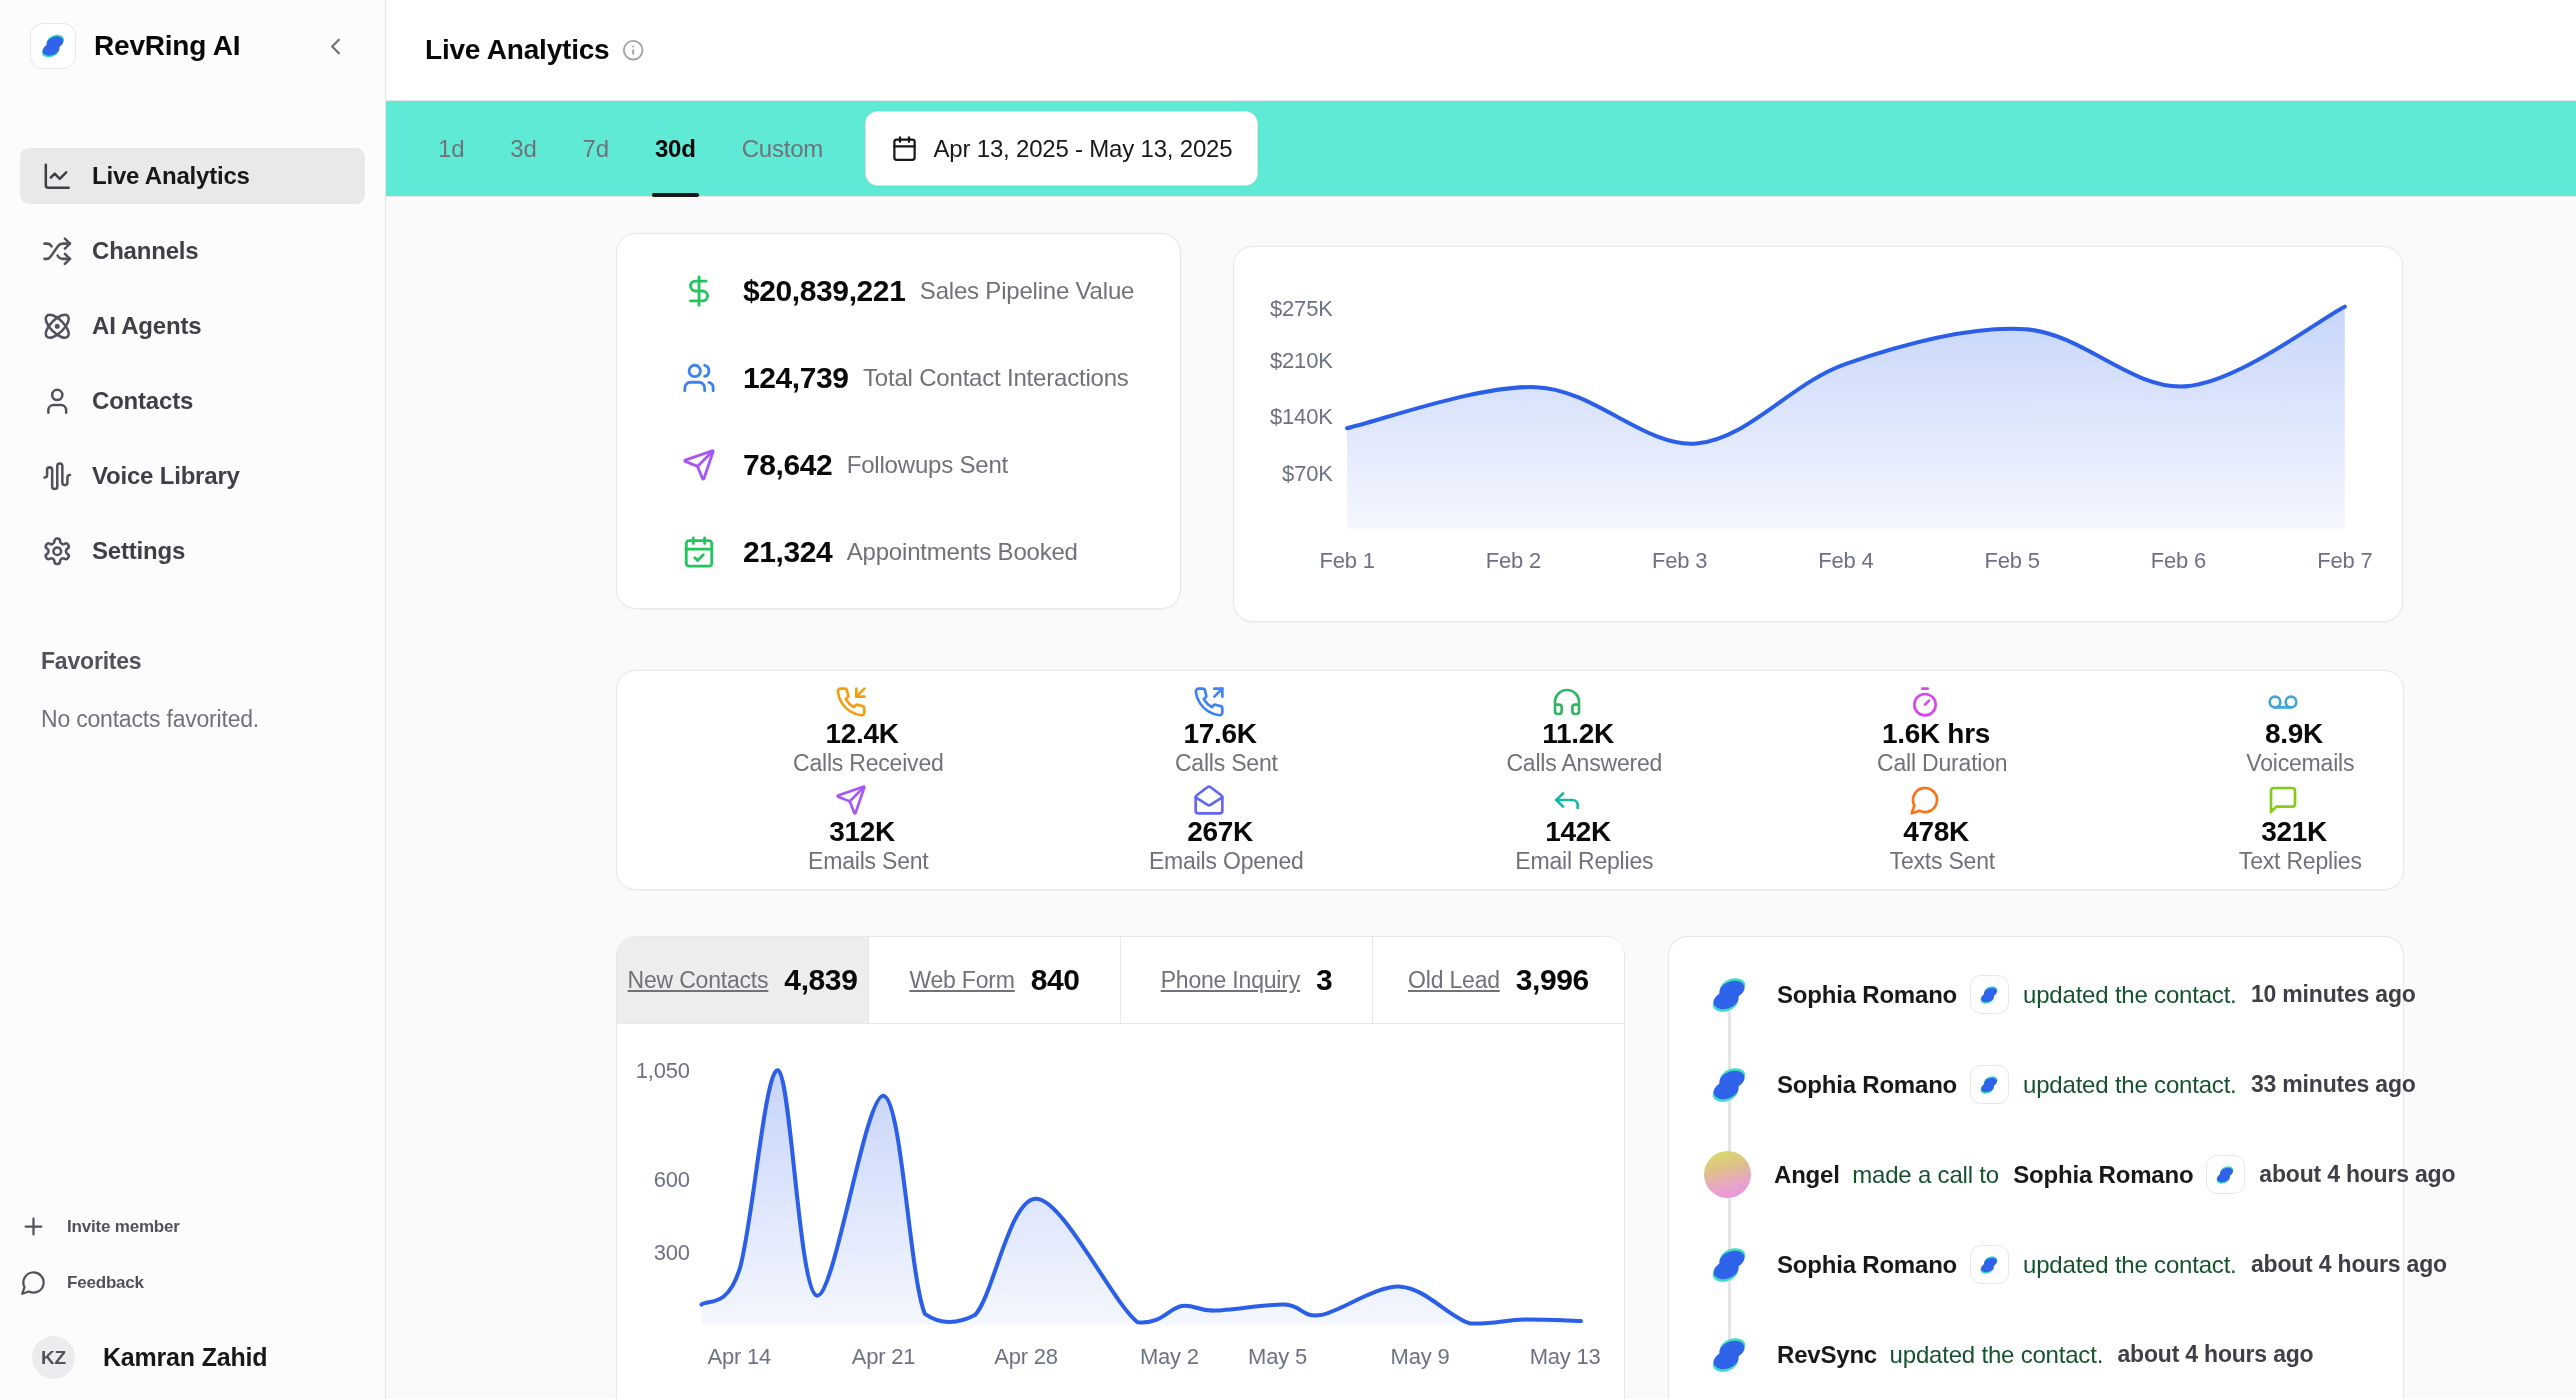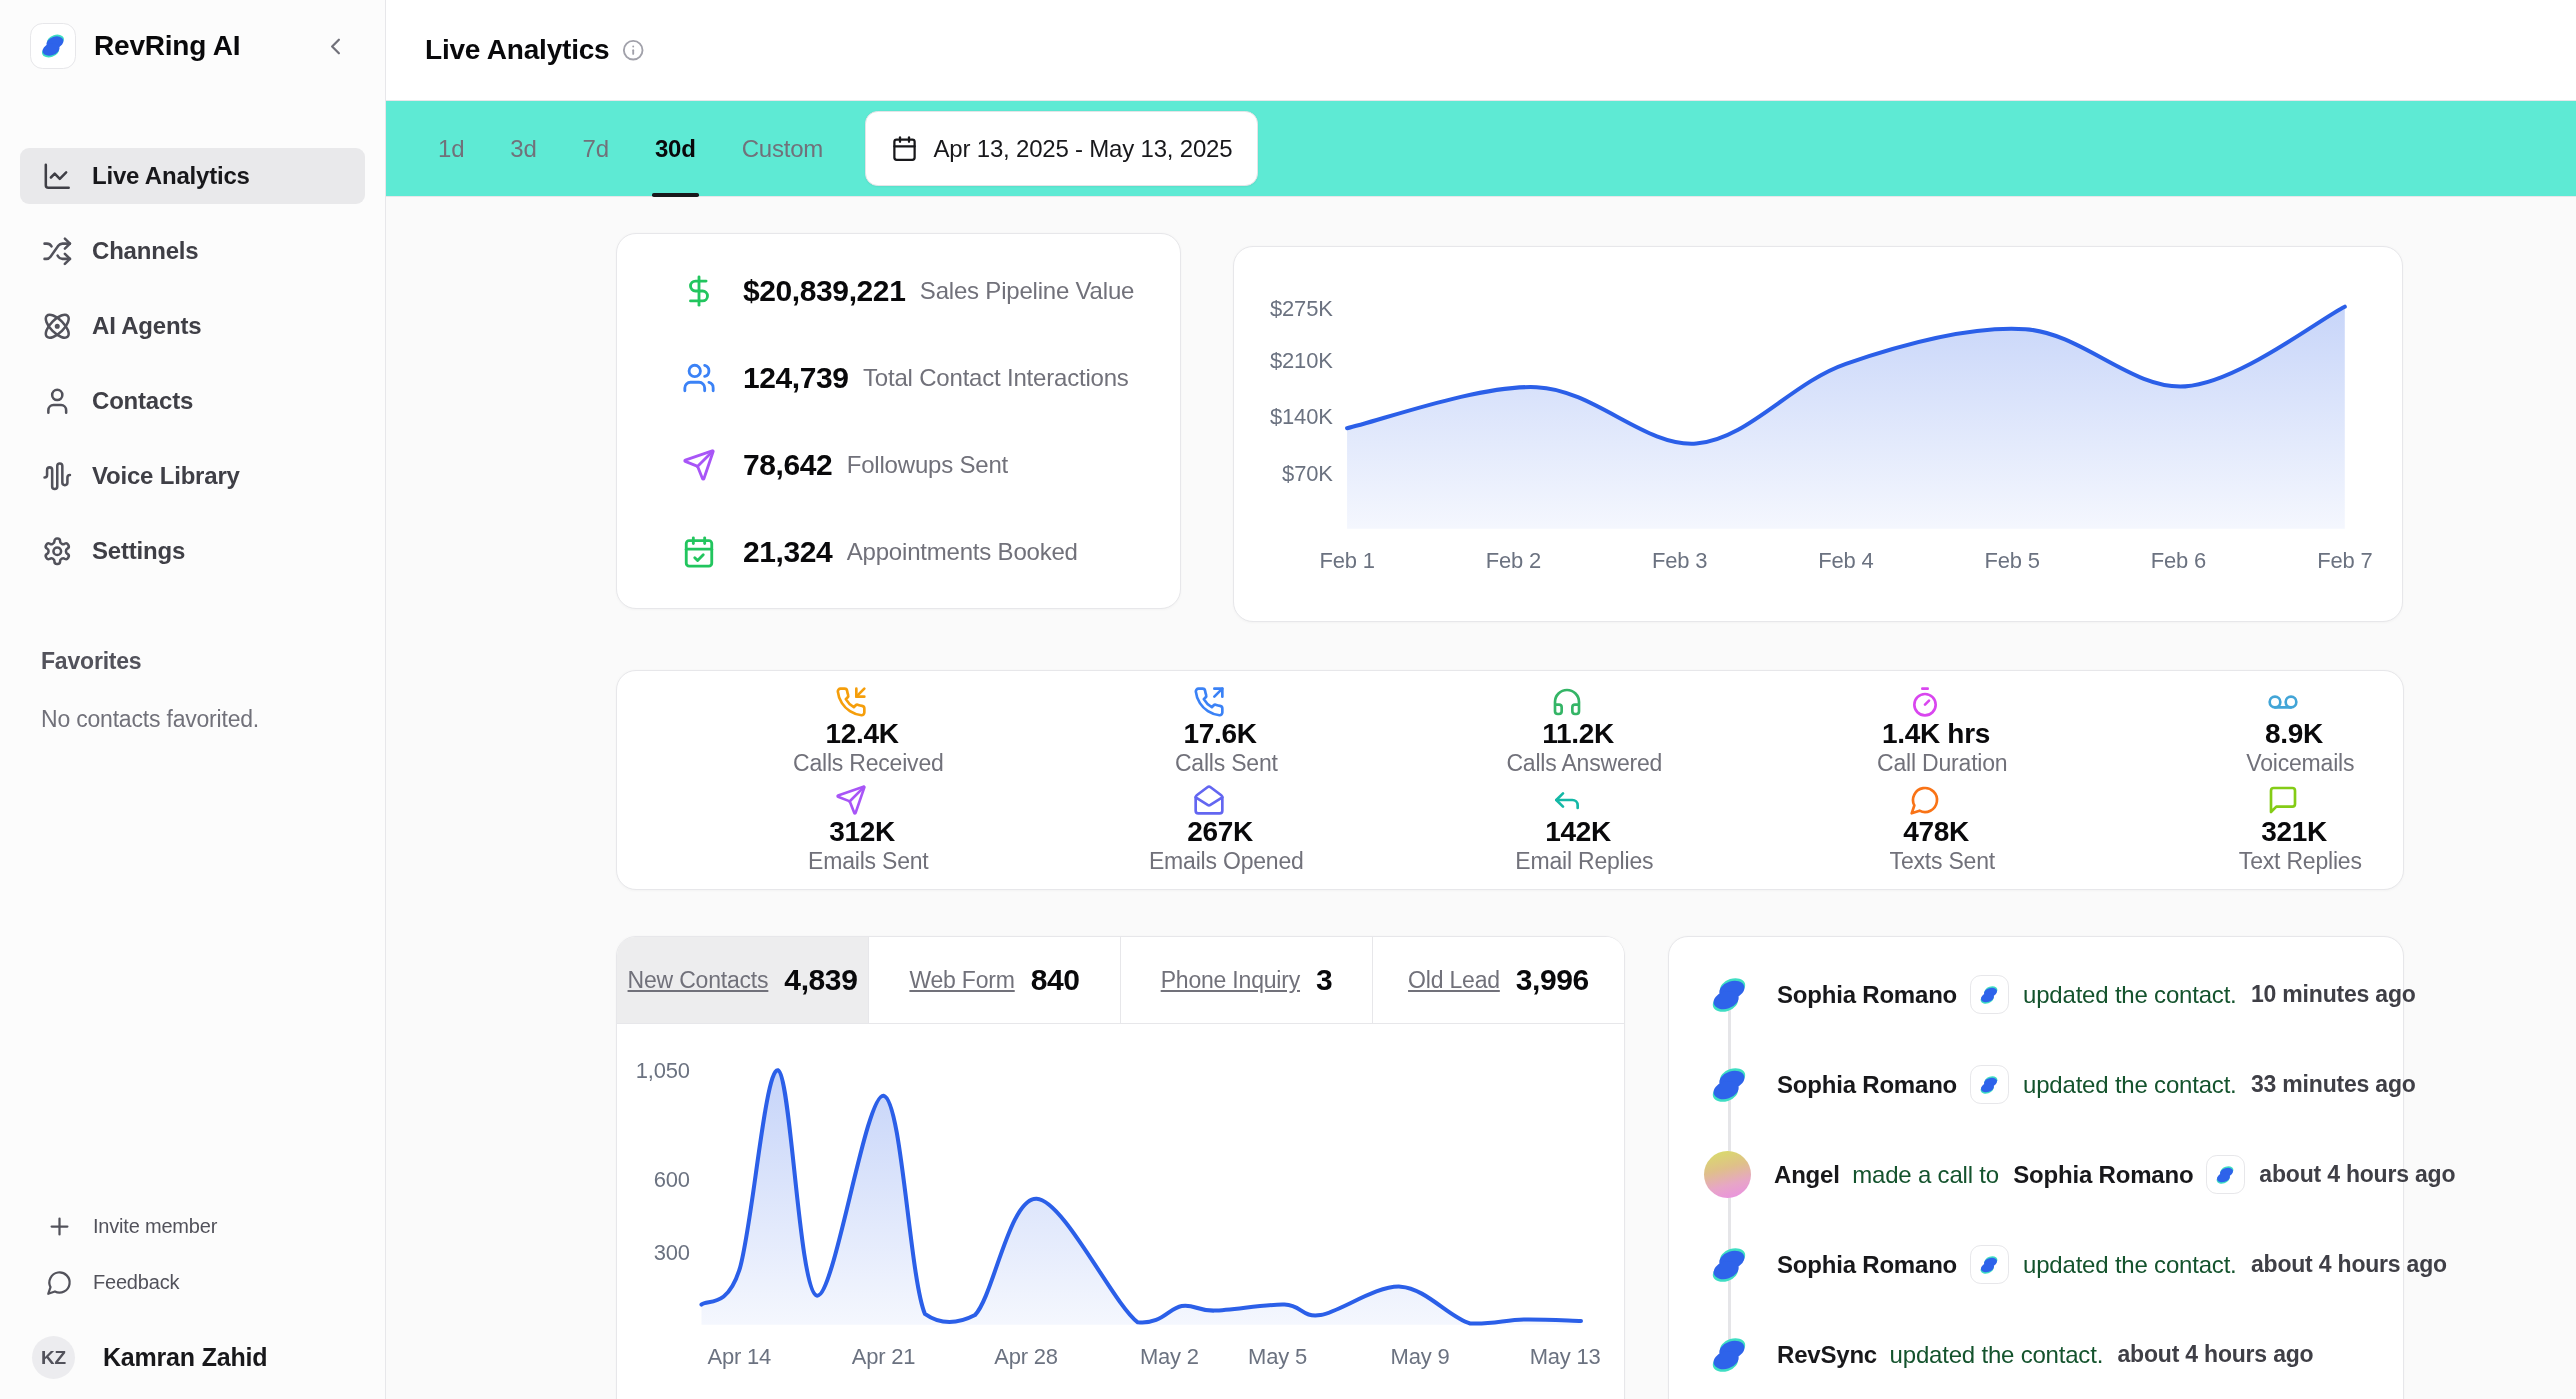--- a/index.html
+++ b/index.html
@@ -19,22 +19,22 @@
   .collapse { font-size:27px; color:#71717a; display:flex; }
   .nav { margin-top:79px; }
   .nav-item { height:56px; margin:0 20px 19px 20px; border-radius:9px; display:flex; align-items:center;
               padding-left:21.5px; font-size:24px; font-weight:600; color:#3f3f46; cursor:pointer; }
   .nav-item.active { background:#e9e9eb; color:#18181b; }
   .nav-item .nicon { font-size:30.5px; margin-right:20px; display:flex; }
   .fav { margin-top:50px; padding-left:41px; }
   .fav-head { font-size:23px; font-weight:600; color:#52525b; }
   .fav-empty { font-size:23px; color:#71717a; margin-top:30.5px; }
   .side-bottom { margin-top:auto; padding:0 0 9px 0; }
-  .side-action { height:56px; display:flex; align-items:center; padding-left:46px; font-size:20px;
-                 font-weight:400; color:#52525b; cursor:pointer; }
+  .side-action { height:56px; display:flex; align-items:center; padding-left:20px; font-size:17px;
+                 font-weight:700; color:#52525b; cursor:pointer; }
   .side-action .nicon { font-size:27px; margin-right:20px; display:flex; }
   .user-row { height:65px; display:flex; align-items:center; padding-left:32px; margin-top:14.4px; }
   .user-avatar { width:43px; height:43px; border-radius:50%; background:#ececef; display:flex;
                  align-items:center; justify-content:center; font-size:19px; font-weight:700; color:#52525b; }
   .user-name { font-size:25px; font-weight:600; color:#18181b; margin-left:28px; }
 
   
   .header { position:absolute; left:386px; top:0; right:0; height:101px; background:#fff;
             border-bottom:1.3px solid #e7e7ea; display:flex; align-items:center; padding-left:39px; }
   .page-title { font-size:28px; font-weight:700; color:#09090b; }
@@ -441,21 +441,21 @@
         </span>
         <span class="stat-value">11.2K</span>
         <span class="stat-label">Calls Answered</span>
       </div>
     <div class="stat">
         <span class="nicon" style="color: rgb(217, 70, 239);">
           <svg class="icn" viewBox="0 0 36 36" width="32" height="32">
             <use href="#i-timer"></use>
           </svg>
         </span>
-        <span class="stat-value">1.4K hrs</span>
+        <span class="stat-value">1.6K hrs</span>
         <span class="stat-label">Call Duration</span>
       </div>
     <div class="stat">
         <span class="nicon" style="color: rgb(66, 165, 215);">
           <svg class="icn" viewBox="0 0 36 36" width="32" height="32">
             <use href="#i-voicemail"></use>
           </svg>
         </span>
         <span class="stat-value">8.9K</span>
         <span class="stat-label">Voicemails</span>

